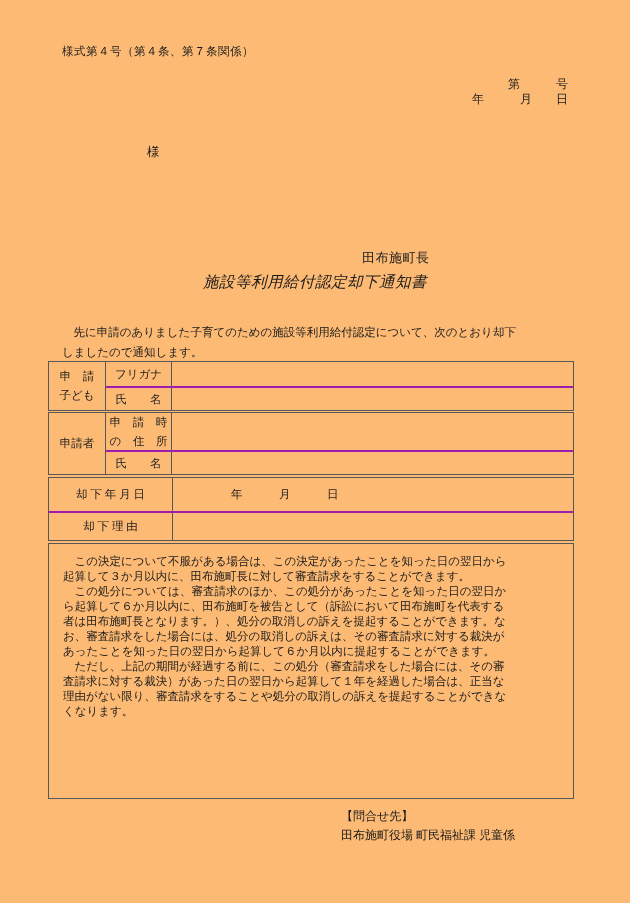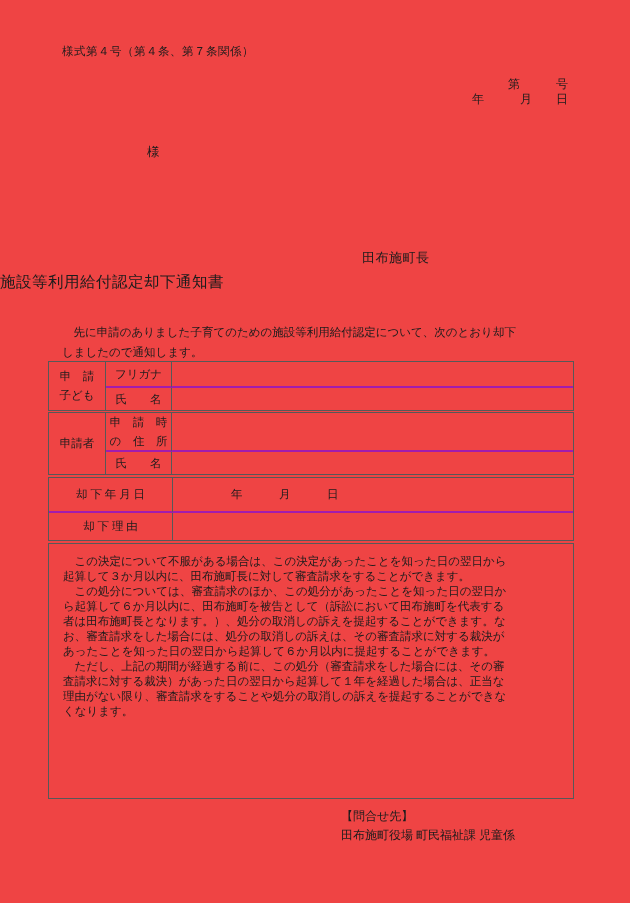--- a/index.html
+++ b/index.html
@@ -1,30 +1,30 @@
 <!DOCTYPE html>
 <html><head>
 <meta charset="utf-8">
 <style>
   html,body{margin:0;padding:0;background:#fafafa;}
   .page{
     position:relative;
     width:630px;height:903px;
-    background:#ef4444;
+    background:#fdba74;
     color:#1c1c1c;
     font-family:"Liberation Serif","DejaVu Serif",serif;
     overflow:hidden;
   }
   .abs{position:absolute;margin:0;}
   .form-no{left:62px;top:44px;font-size:11.5px;letter-spacing:0.5px;}
   .doc-no{right:62px;top:77px;font-size:12px;text-align:left;line-height:15px;}
   .doc-date{right:62px;top:92px;font-size:12px;text-align:right;line-height:15px;}
   .recipient{left:147px;top:144px;font-size:12.5px;}
   .issuer{left:362px;top:224px;font-size:13px;letter-spacing:0.5px;margin-top:25px;}
-  .title{left:0;right:0;top:272px;text-align:left;font-size:15.5px;font-weight:normal;letter-spacing:0.5px;}
+  .title{left:0;right:0;top:272px;text-align:center;font-size:15.5px;font-weight:normal;letter-spacing:0.5px;font-style:italic;}
   .intro{left:62px;top:322px;width:463px;font-size:11.5px;line-height:20px;word-break:break-all;text-align:left;}
 
   .tbl{
     position:absolute;left:48px;width:526px;
     display:grid;box-sizing:border-box;
     border:1px solid #585858;
     font-size:11.5px;
     background:transparent;
   }
   .tblA{top:361px;height:50px;grid-template-columns:57px 66px 1fr;grid-template-rows:26px 1fr;}

